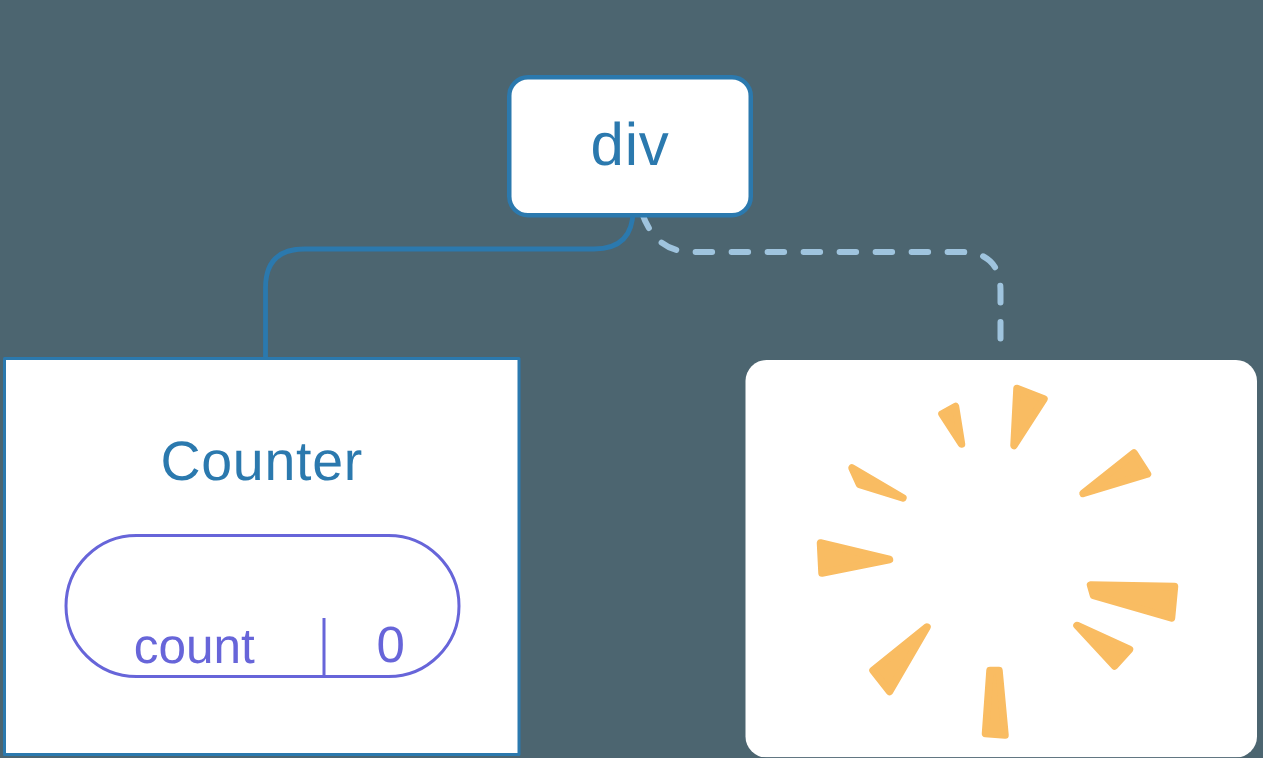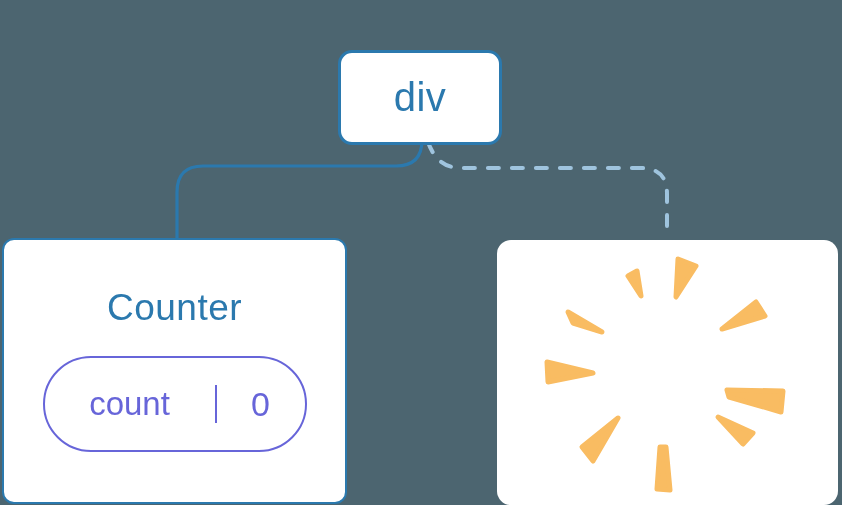--- a/index.html
+++ b/index.html
@@ -44,41 +44,41 @@
   }
   .counter-card {
     position: absolute;
     left: 2px;
     top: 238px;
     width: 345px;
     height: 266px;
     box-sizing: border-box;
     background: var(--card, #ffffff);
     border: 2px solid var(--blue, #2b79ae);
-    border-radius: 12px;
+    border-radius: 1px;
   }
   .counter-title {
     margin-top: 46px;
     height: 44px;
     line-height: 44px;
     text-align: center;
     color: var(--blue, #2b79ae);
     font-size: 37px;
     font-weight: 500;
     letter-spacing: 0.5px;
   }
   .state-pill {
     margin: 26px auto 0 auto;
     width: 264px;
     height: 96px;
     box-sizing: border-box;
     border: 2px solid var(--purple, #6765d9);
     border-radius: 50px;
     display: flex;
-    align-items: center;
+    align-items: flex-end;
     overflow: hidden;
     background: var(--card, #ffffff);
   }
   .pill-key {
     width: 170px;
     border-right: 2px solid var(--purple, #6765d9);
     display: flex;
     align-items: center;
     justify-content: center;
     color: var(--purple, #6765d9);

